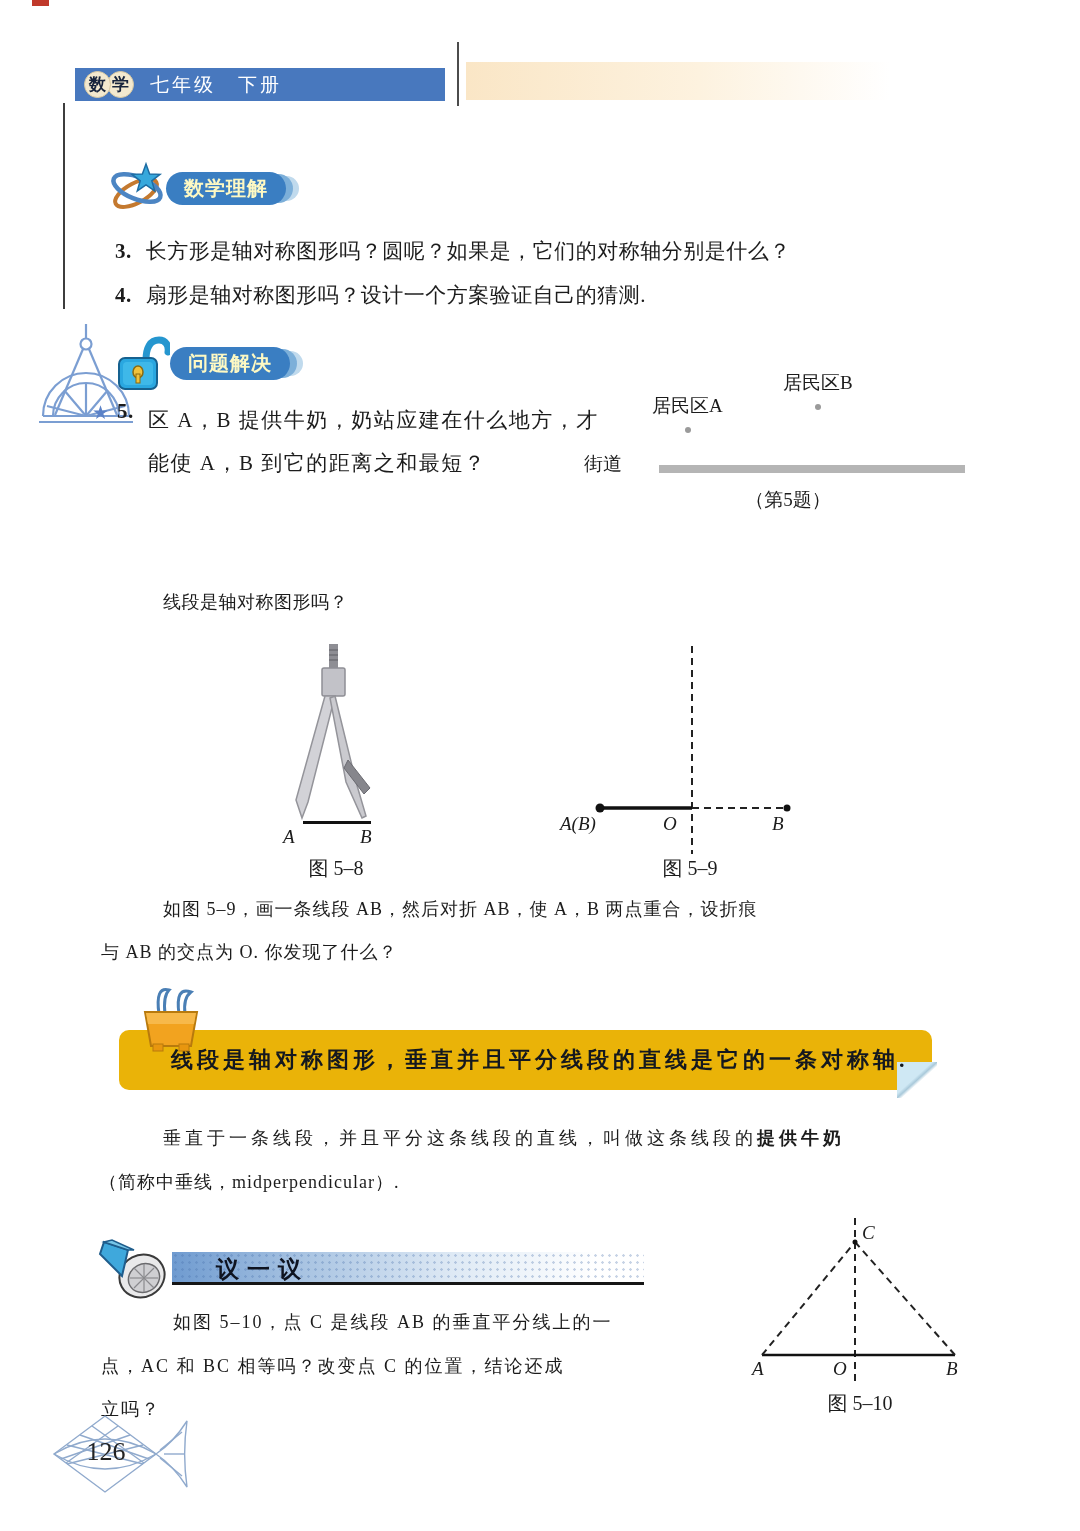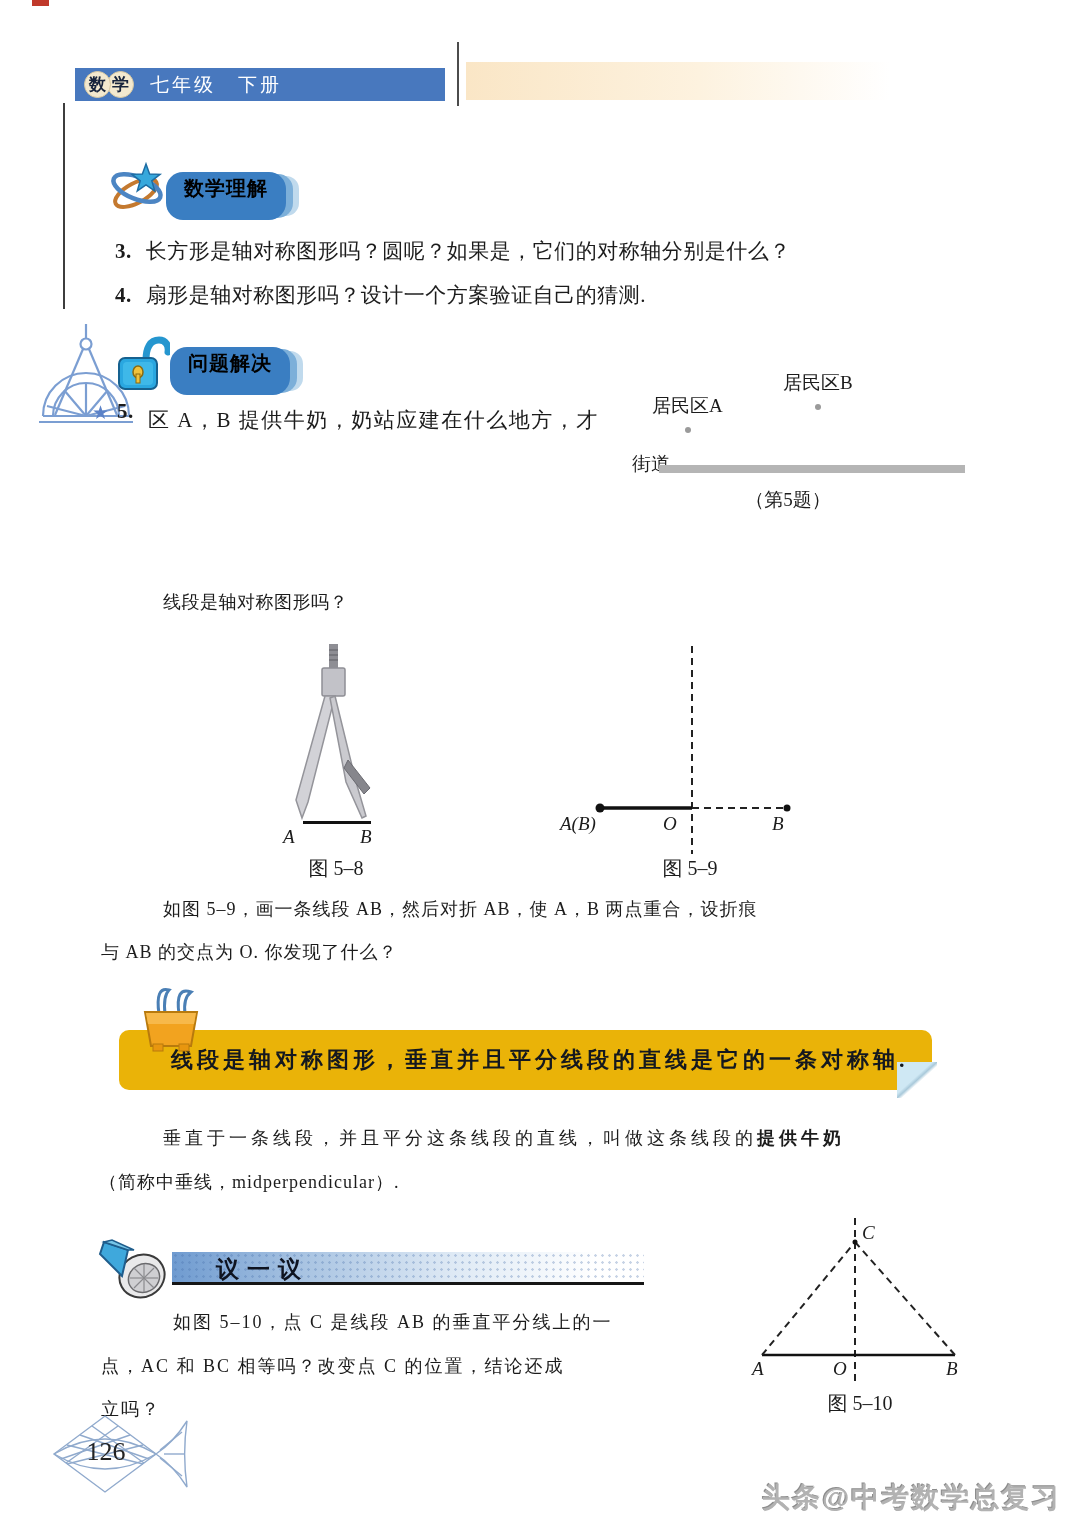--- a/index.html
+++ b/index.html
@@ -21,21 +21,21 @@
   .logo-circle.c2 { margin-left:-4px; z-index:1; }
   .header-title { margin-left:16px; color:#ffffff; font-family:"Liberation Sans",sans-serif;
     font-size:19px; letter-spacing:3px; }
   .top-divider { left:457px; top:42px; width:2px; height:64px; background:#4c4c4c; }
   .peach-bar { left:466px; top:62px; width:424px; height:38px;
     background:linear-gradient(to right,#fae6c6 0%,#fdf2df 55%,#ffffff 100%); }
   .left-rule { left:63px; top:103px; width:2px; height:206px; background:#3d3d3d; }
   .scan-artifact { left:32px; top:0; width:17px; height:6px; background:#c0392b; }
 
   
-  .badge { height:48px; border-radius:17px; background:#3a7ec2; color:#000000;
+  .badge { height:33px; border-radius:17px; background:#3a7ec2; color:#fef9c3;
     font-family:"Liberation Sans",sans-serif; font-size:20px; font-weight:bold;
     text-align:center; line-height:33px; letter-spacing:1px;
     box-shadow:9px 0 0 -2px #7cafd9, 17px 0 0 -4px #c0daed; }
 
   
   .tline { font-size:21px; letter-spacing:0.5px; white-space:nowrap; }
   .t22 { font-size:18px; }
   .qnum { font-weight:bold; margin-right:14px; }
   .fig-label { font-size:19px; font-style:italic; white-space:nowrap; }
   .fig-caption { font-size:20px; text-align:center; white-space:nowrap; }
@@ -133,27 +133,28 @@
     </svg>
   </div>
   <div class="abs badge" style="left:170px; top:347px; width:120px;">问题解决</div>
 
   <div class="abs star-bullet" style="left:92px; top:401px;">★</div>
   <div class="abs tline" style="left:117px; top:399px;">
     <span class="qnum">5.</span>
   </div>
   <div class="abs" style="left:148px; top:399px; line-height:43px;">
     <div class="tline" style="letter-spacing:1.5px; position:static;">区 A，B 提供牛奶，奶站应建在什么地方，才</div>
+    <div class="tline" style="letter-spacing:1.5px; position:static;">能使 A，B 到它的距离之和最短？</div>
   </div>
 
   <div class="abs cn-label" style="left:652px; top:393px;">居民区A</div>
   <div class="abs map-dot" style="left:685px; top:427px;"></div>
   <div class="abs cn-label" style="left:783px; top:370px;">居民区B</div>
   <div class="abs map-dot" style="left:815px; top:404px;"></div>
-  <div class="abs cn-label" style="left:632px; top:451px;">街道</div>
+  <div class="abs cn-label" style="left:584px; top:451px;">街道</div>
   <div class="abs street-line"></div>
   <div class="abs fig-caption" style="left:718px; top:487px; width:140px; font-size:19px;">（第5题）</div>
 
   <div class="abs tline t22" style="left:163px; top:590px;">线段是轴对称图形吗？</div>
 
   <div class="abs" style="left:278px; top:642px;">
     <svg width="112" height="182" viewBox="0 0 112 182">
       <rect x="51" y="2" width="9" height="24" fill="#8e8e94"></rect>
       <line x1="51" y1="8" x2="60" y2="8" stroke="#6e6e74" stroke-width="1.5"></line>
       <line x1="51" y1="13" x2="60" y2="13" stroke="#6e6e74" stroke-width="1.5"></line>
@@ -254,15 +255,14 @@
       <line x1="44" y1="18" x2="96" y2="55"></line>
       <line x1="70" y1="18" x2="18" y2="55"></line>
       <path d="M108,46 C120,38 132,24 139,13 C136,34 136,58 139,79 C132,68 120,54 108,46 Z"></path>
       <line x1="112" y1="42" x2="134" y2="24"></line>
       <line x1="112" y1="50" x2="134" y2="68"></line>
       <line x1="116" y1="46" x2="137" y2="46"></line>
     </svg>
   </div>
   <div class="abs fish-num">126</div>
 
-  <div class="abs watermark">头条@中考数学总复习</div>
 
 </div>
 
 </body></html>

